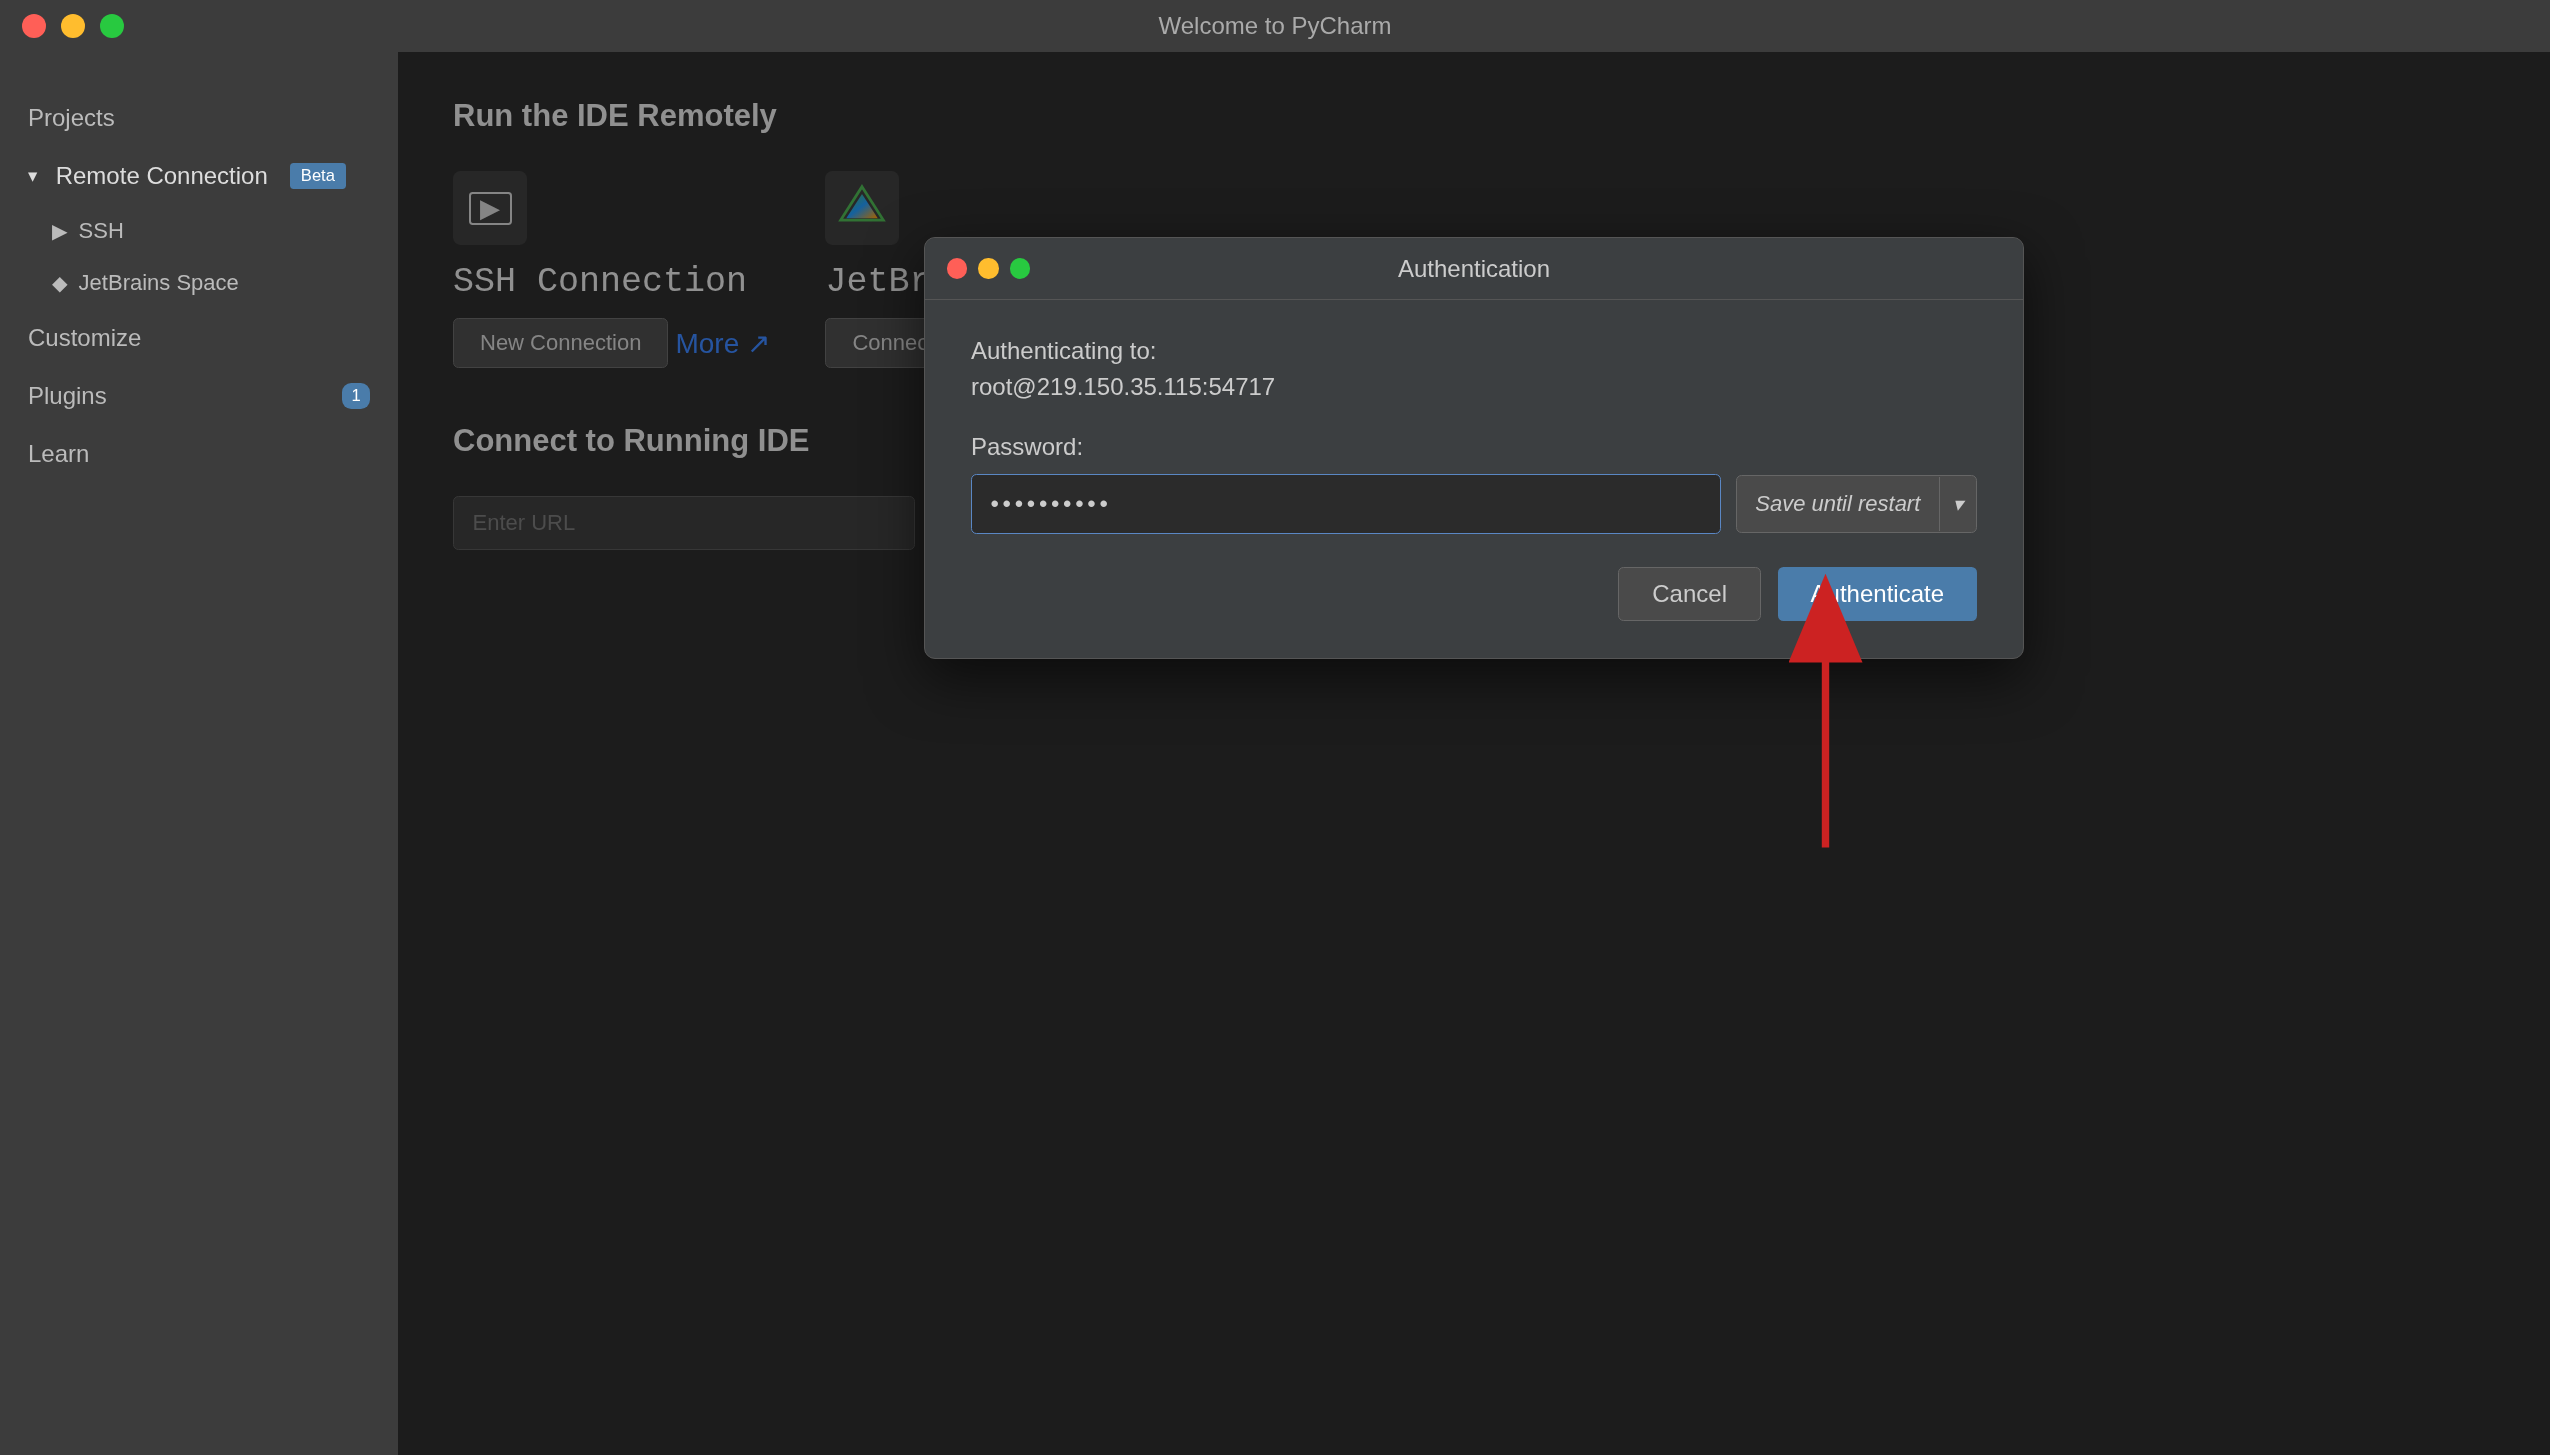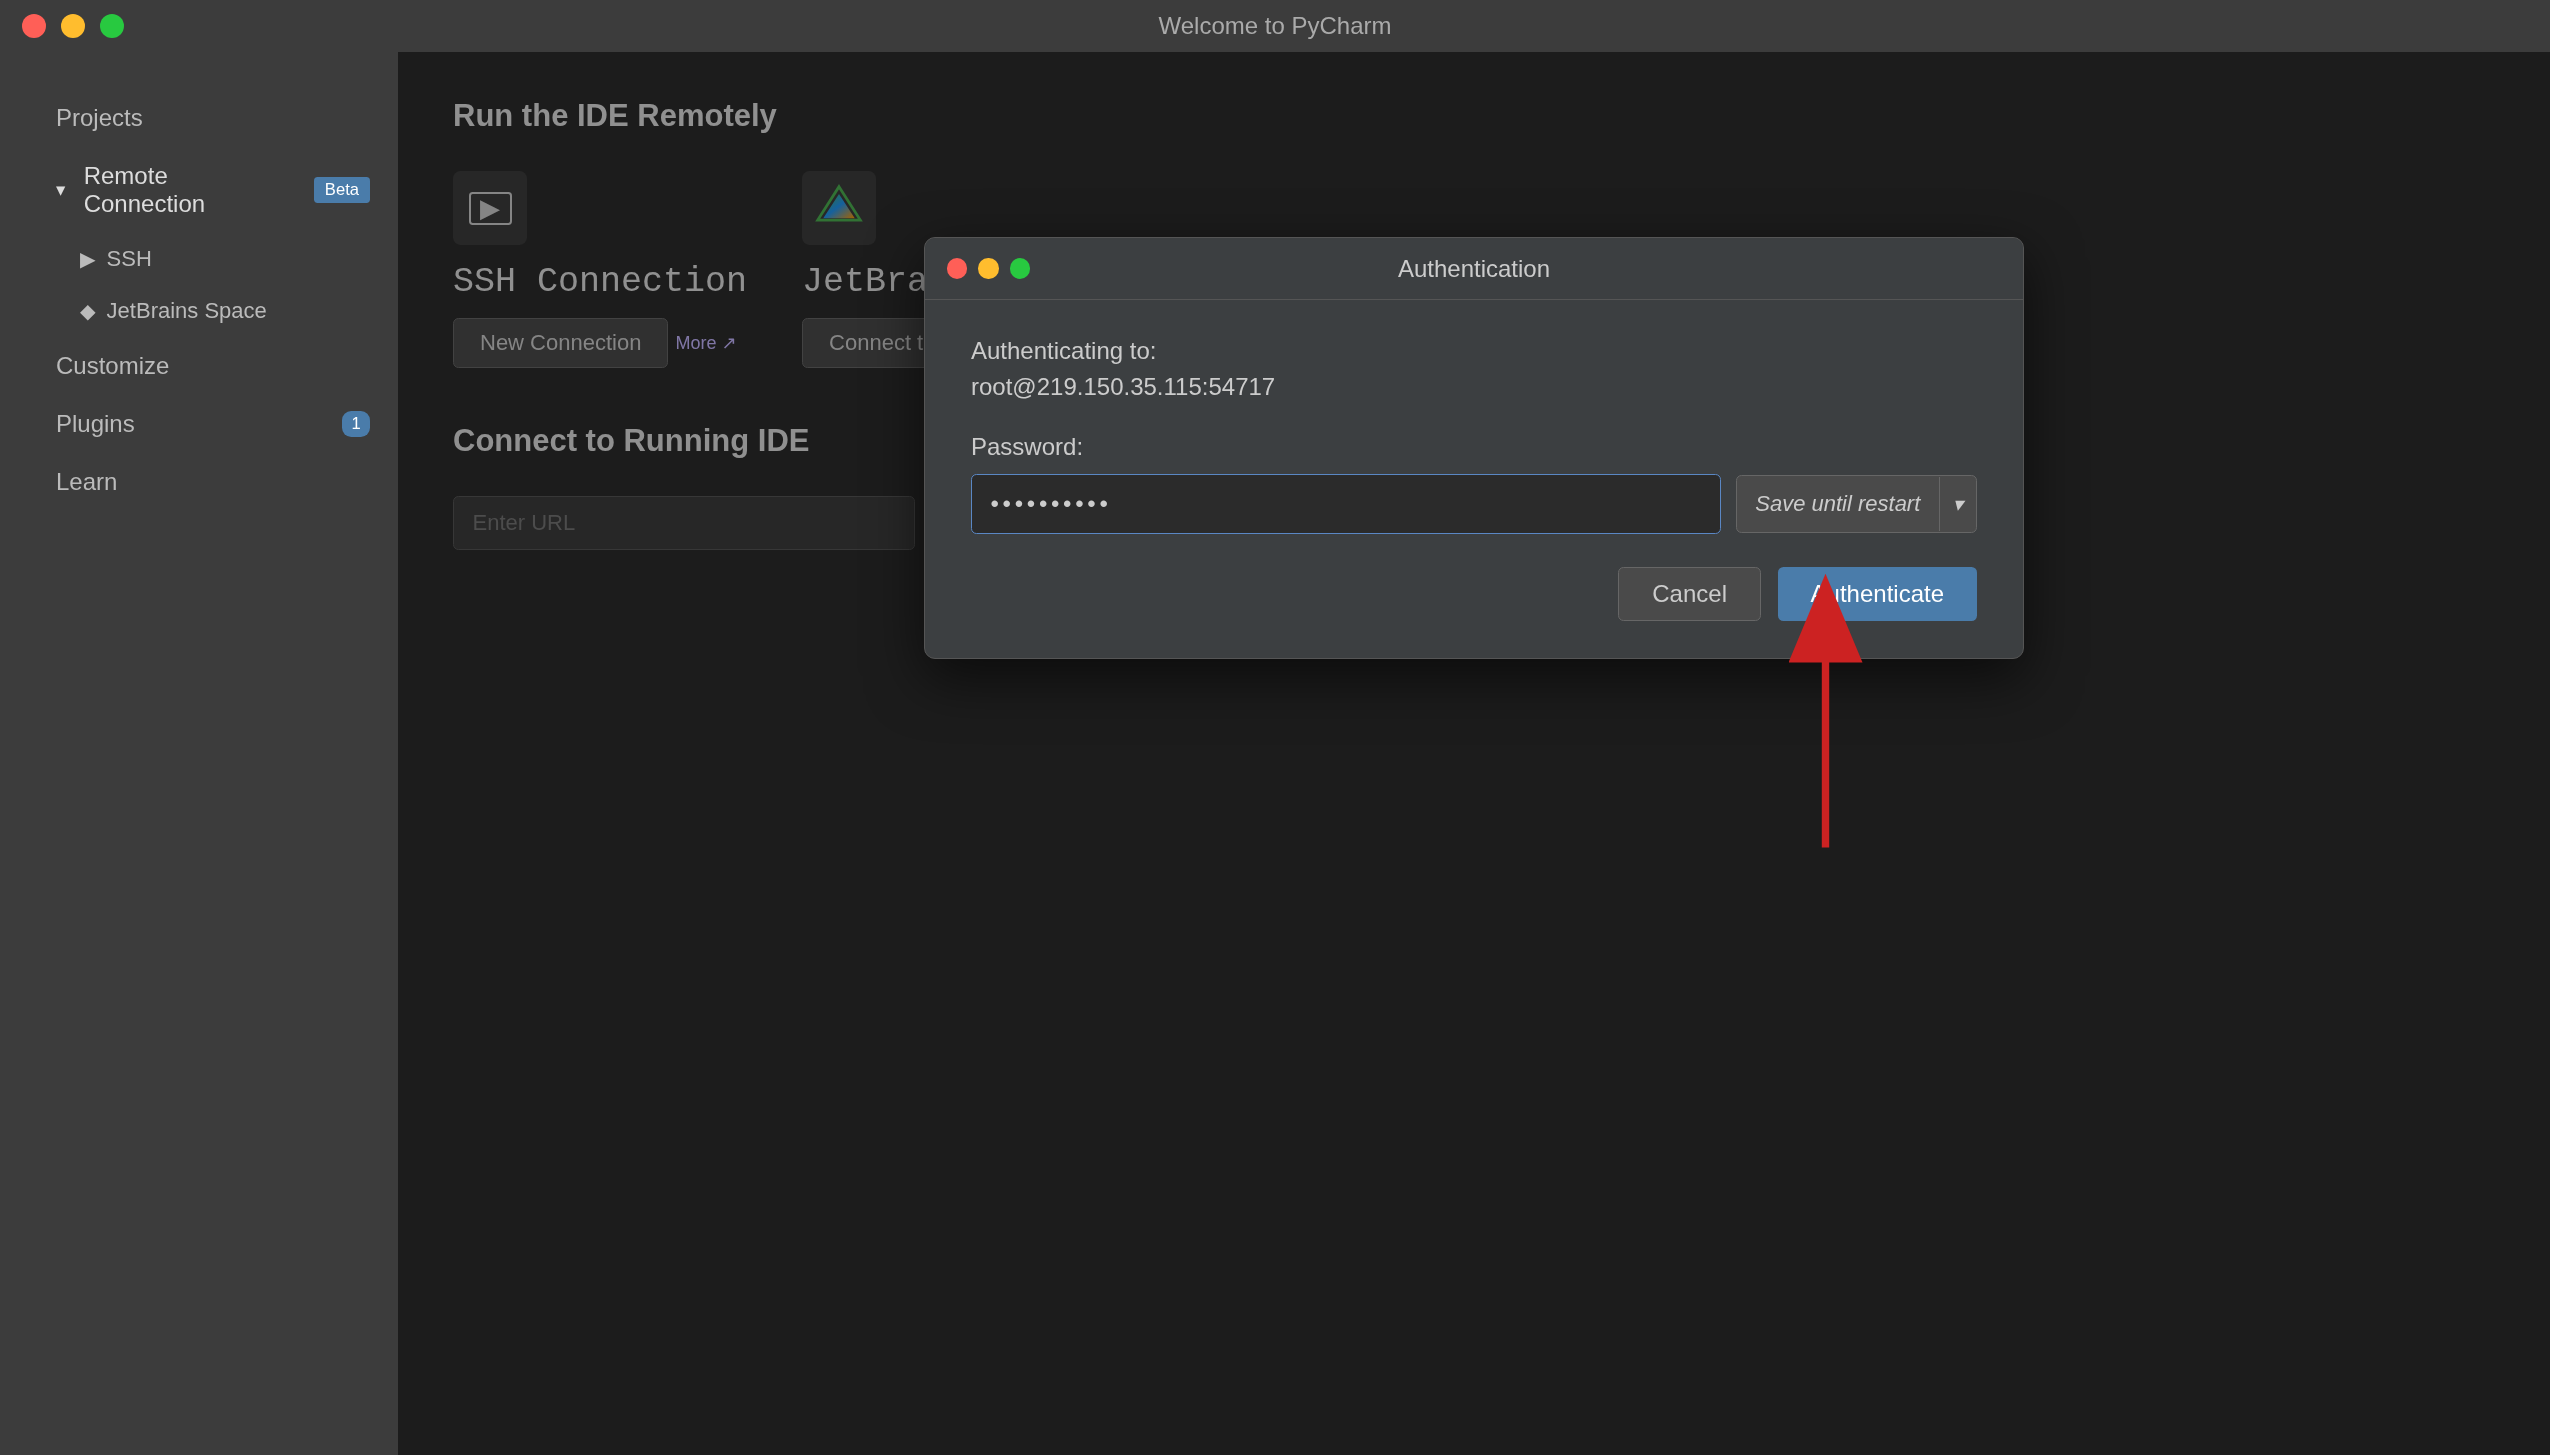--- a/index.html
+++ b/index.html
@@ -81,21 +81,20 @@
       font-size: 26px;
       color: #ddd;
       font-weight: 500;
     }
     .sidebar-version {
       font-size: 20.3px;
       color: #888;
     }
     .sidebar-nav {
       margin-top: 9.2px;
-      padding-left: 28px;
     }
     .sidebar-item {
       padding: 15px 28px;
       font-size: 24px;
       color: #bbb;
       cursor: pointer;
       display: flex;
       align-items: center;
       gap: 11px;
     }
@@ -174,22 +173,22 @@
       color: #ccc;
       border: 0.9px solid #666;
       padding: 11px 26px;
       font-size: 22px;
       border-radius: 5.5px;
       cursor: pointer;
     }
     .btn-link {
       background: none;
       border: none;
-      color: #c4b5fd;
-      font-size: 18px;
+      color: #3b82f6;
+      font-size: 28px;
       cursor: pointer;
       display: flex;
       align-items: center;
       gap: 3.7px;
     }
     .connect-running-ide {
       margin-top: 18.5px;
     }
     .url-input {
       width: 462px;

